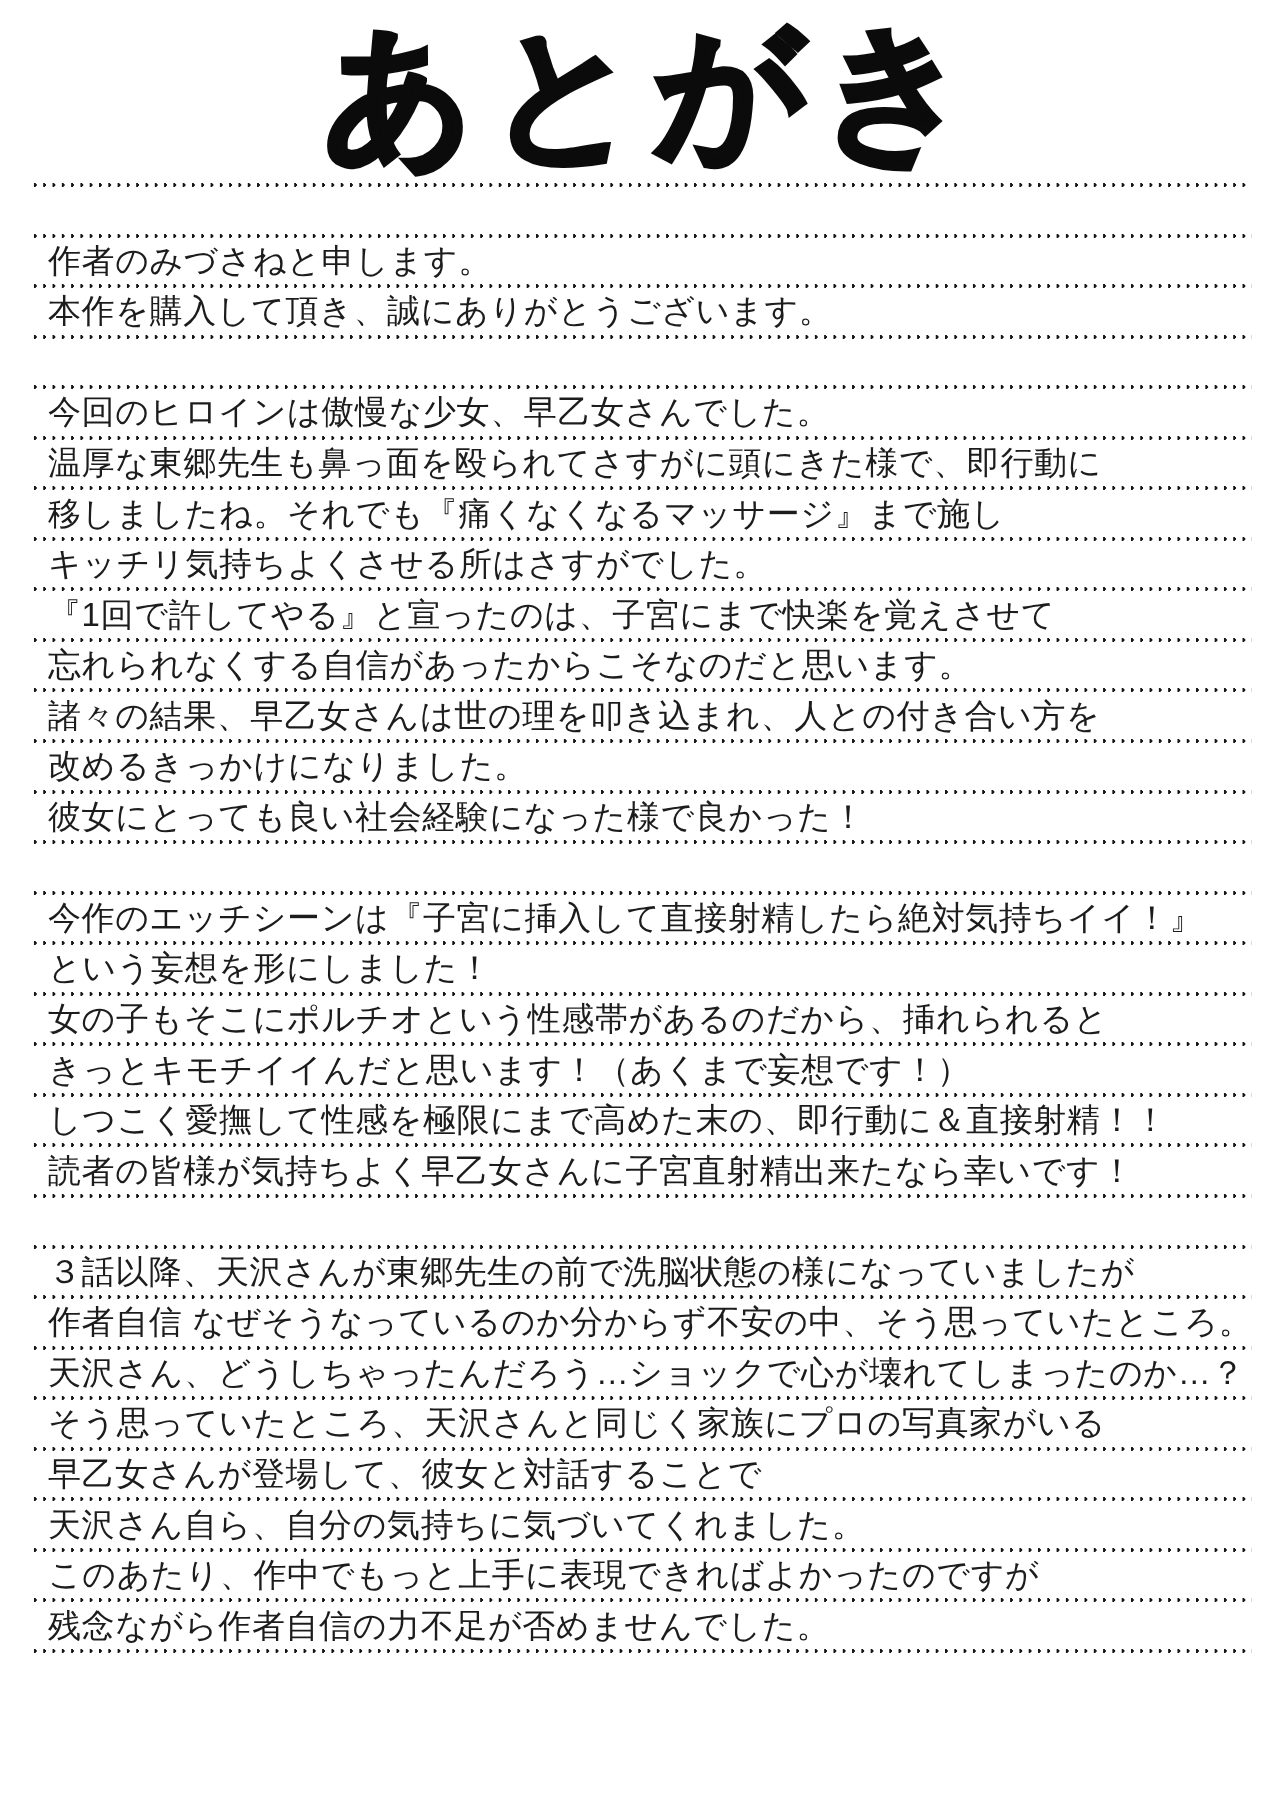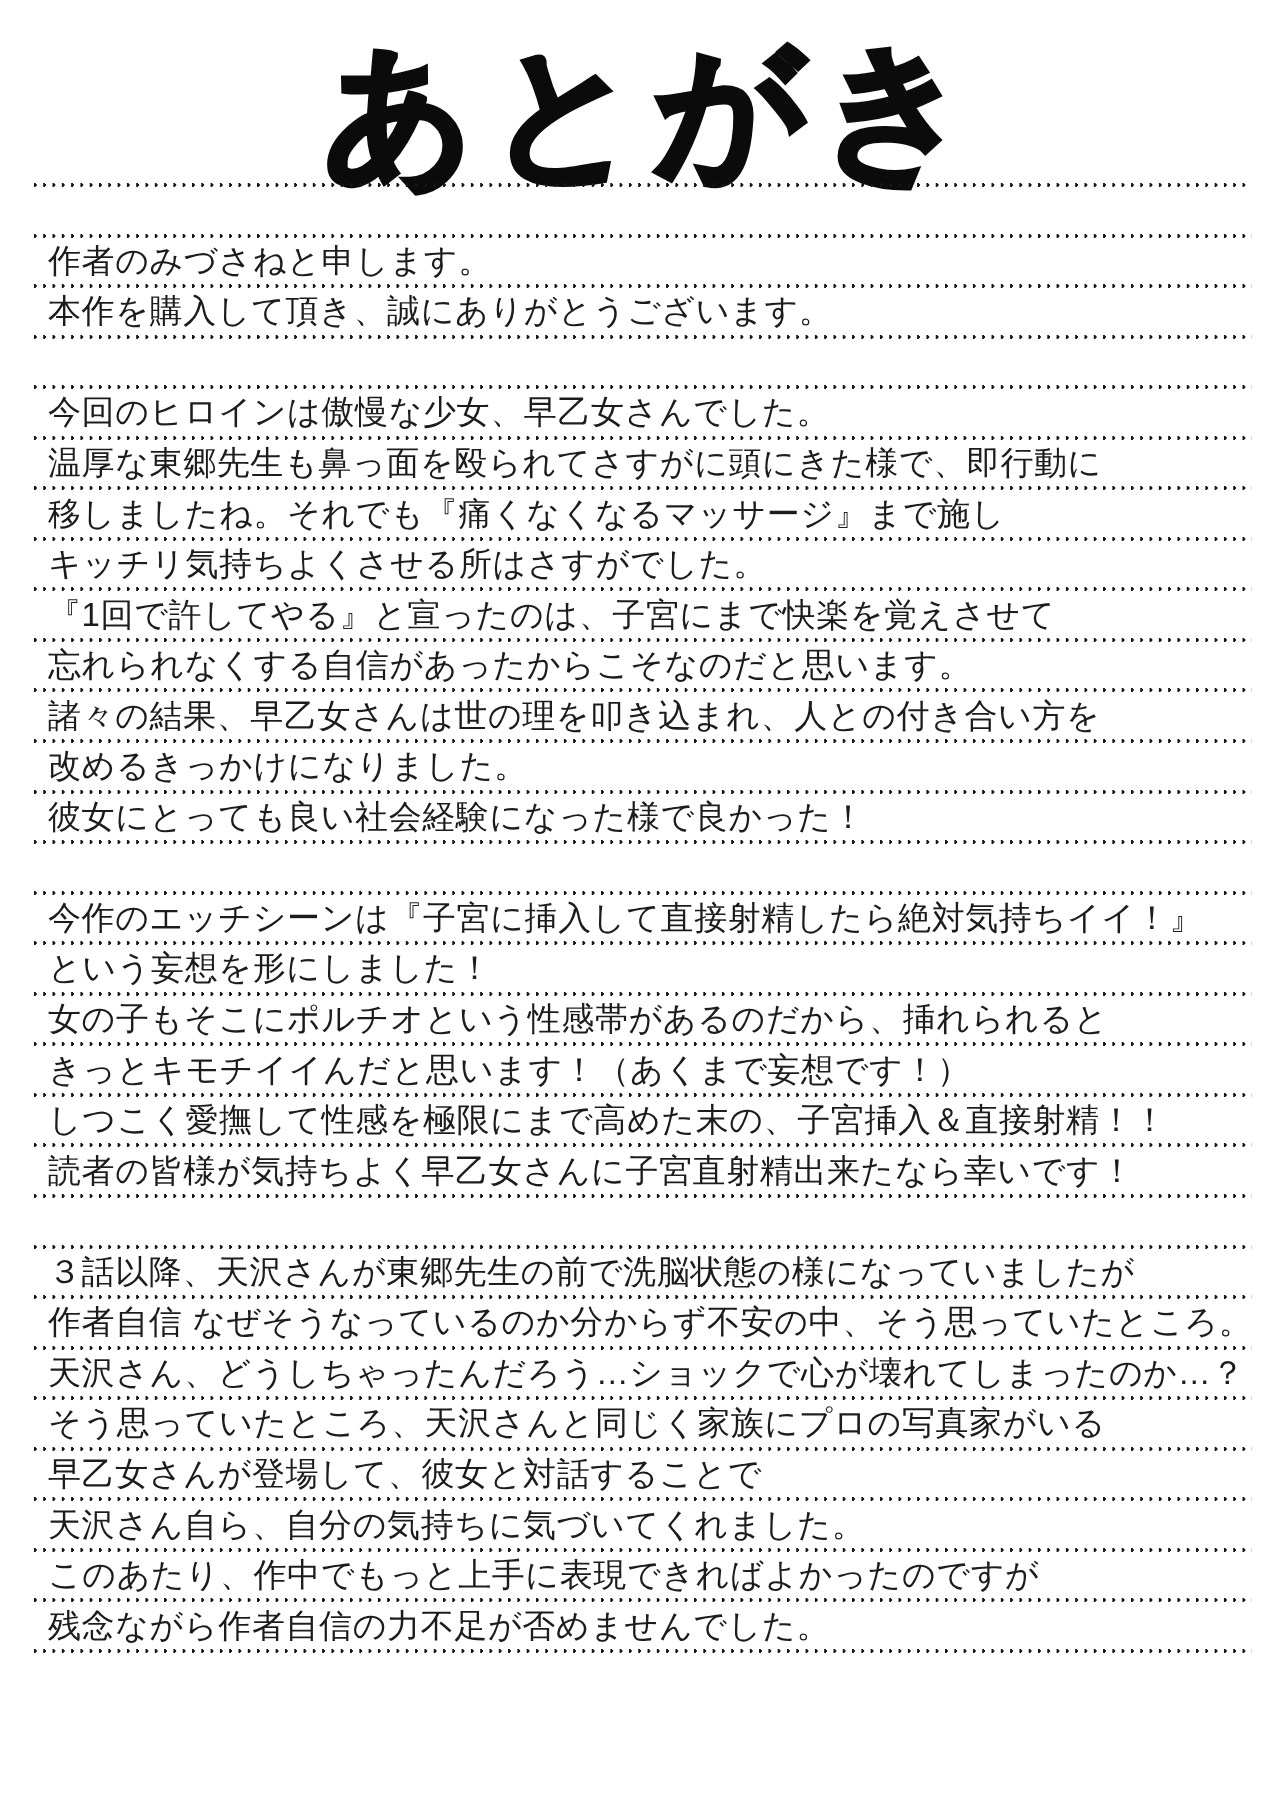--- a/index.html
+++ b/index.html
@@ -14,22 +14,23 @@
     overflow: hidden;
     font-family: "Liberation Sans", sans-serif;
     color: #1a1a1a;
   }
   
   .title-band {
     position: absolute;
     top: 0; left: 0; right: 12px;
     height: 185px;
     display: flex;
-    align-items: flex-end;
+    align-items: center;
     justify-content: center;
+    font-family: Liberation Serif, serif;
   }
   .title-text {
     font-size: 148px;
     line-height: 1;
     font-weight: 900;
     letter-spacing: 14px;
     color: #0b0b0b;
     -webkit-text-stroke: 5px #0b0b0b;
     transform: translateX(20px) rotate(-0.5deg);
     white-space: nowrap;
@@ -142,21 +143,21 @@
   <div class="row">
       <span class="ln">という妄想を形にしました！</span>
     </div>
   <div class="row">
       <span class="ln">女の子もそこにポルチオという性感帯があるのだから、挿れられると</span>
     </div>
   <div class="row">
       <span class="ln">きっとキモチイイんだと思います！（あくまで妄想です！）</span>
     </div>
   <div class="row">
-      <span class="ln">しつこく愛撫して性感を極限にまで高めた末の、子宮挿入＆直接射精！！</span>
+      <span class="ln">しつこく愛撫して性感を極限にまで高めた末の、即行動に＆直接射精！！</span>
     </div>
   <div class="row">
       <span class="ln">読者の皆様が気持ちよく早乙女さんに子宮直射精出来たなら幸いです！</span>
     </div>
   <div class="row">
       <span class="ln"></span>
     </div>
   <div class="row">
       <span class="ln">３話以降、天沢さんが東郷先生の前で洗脳状態の様になっていましたが</span>
     </div>

